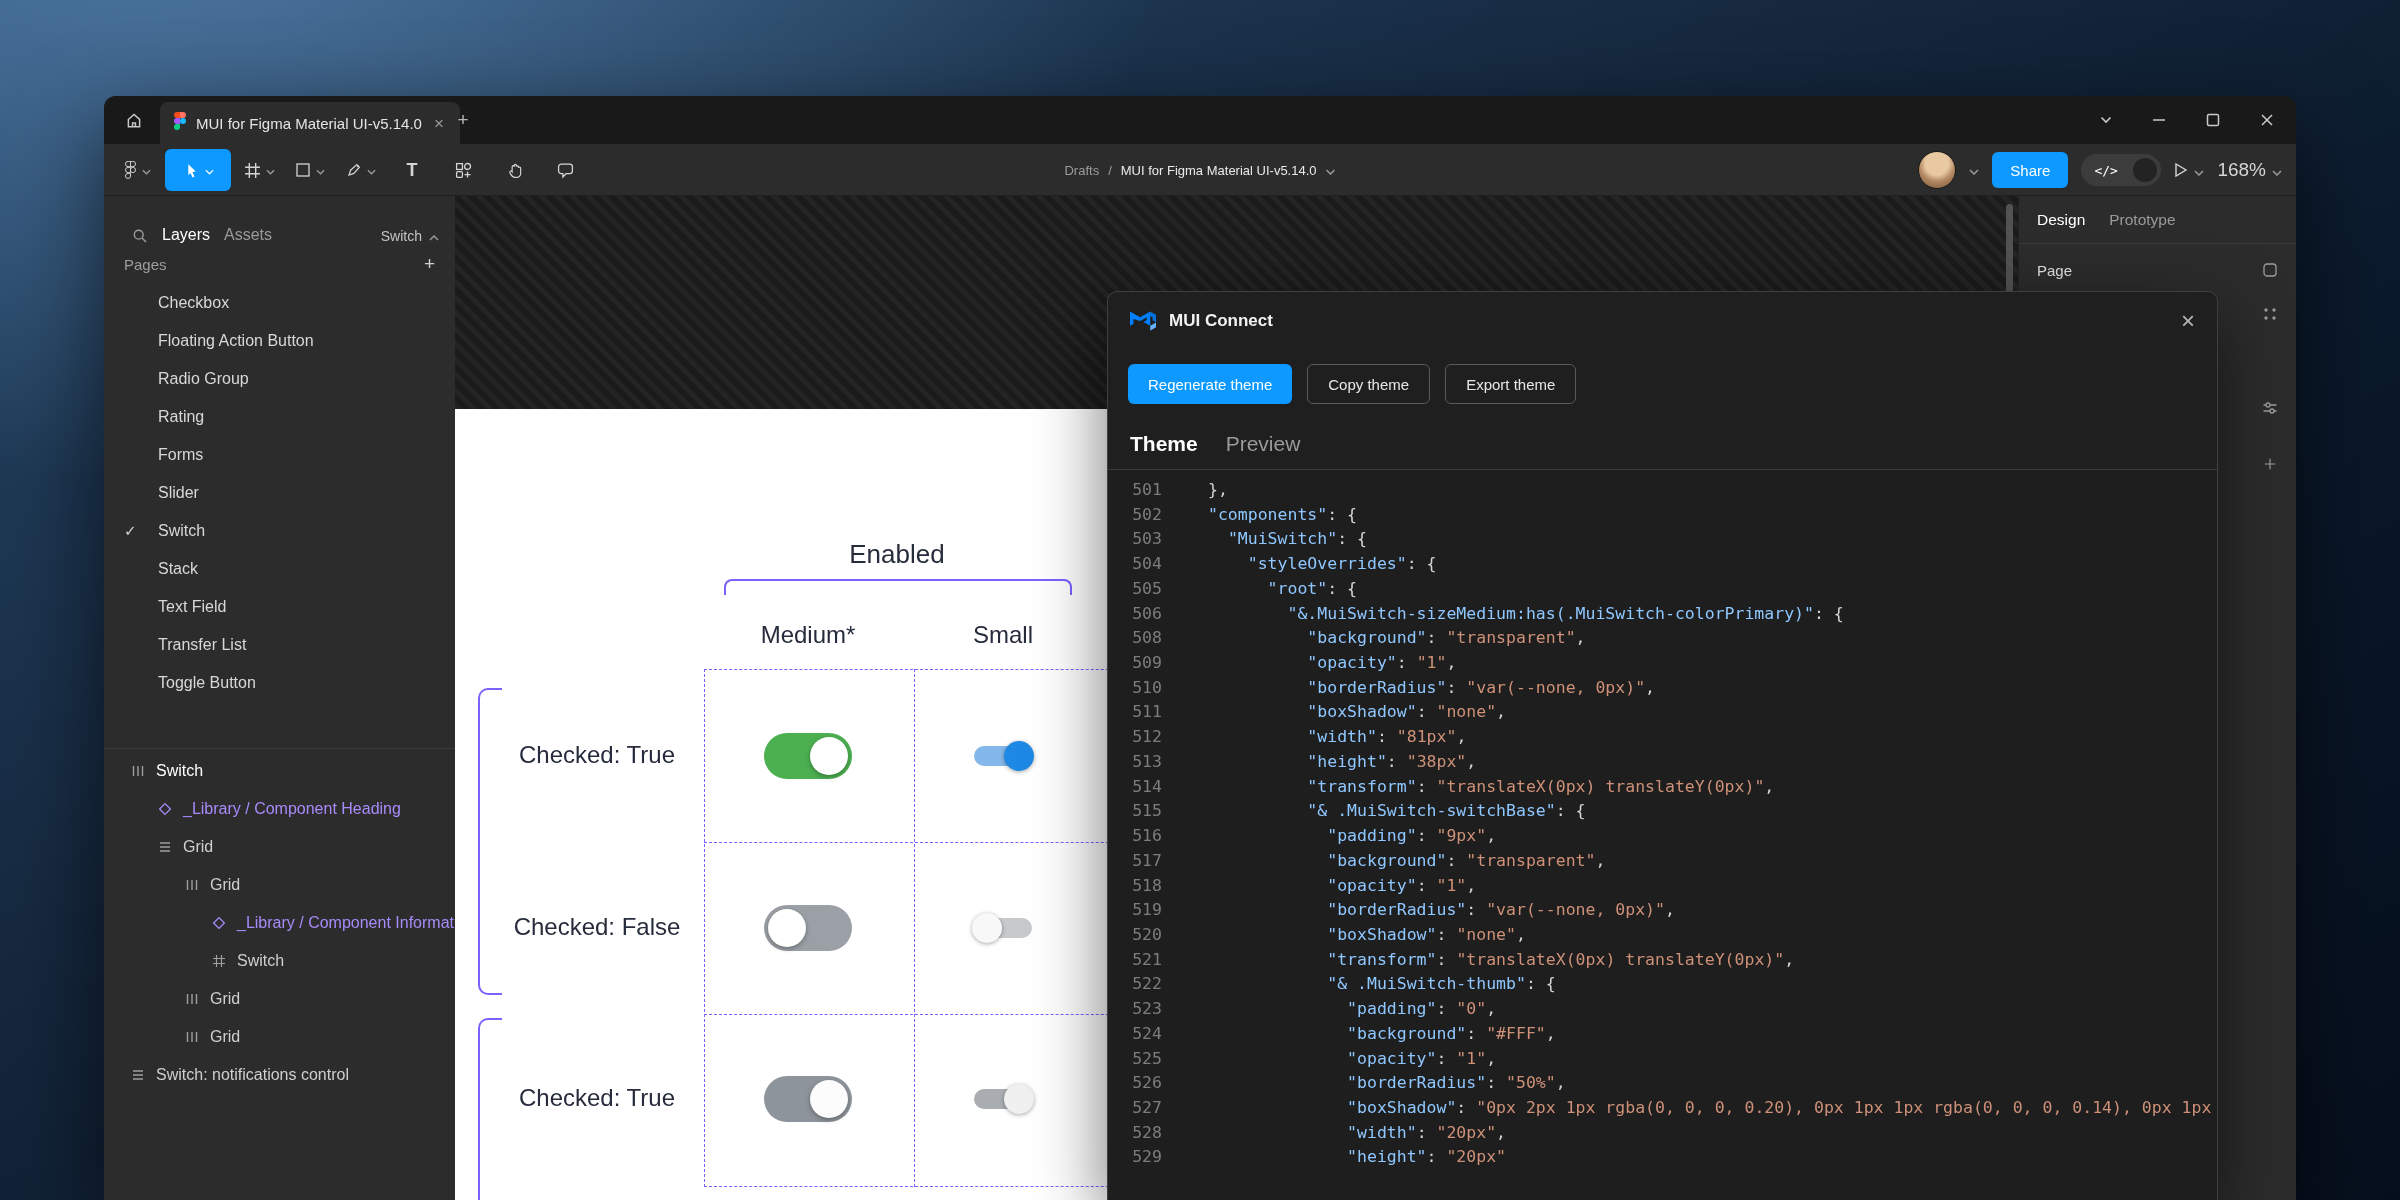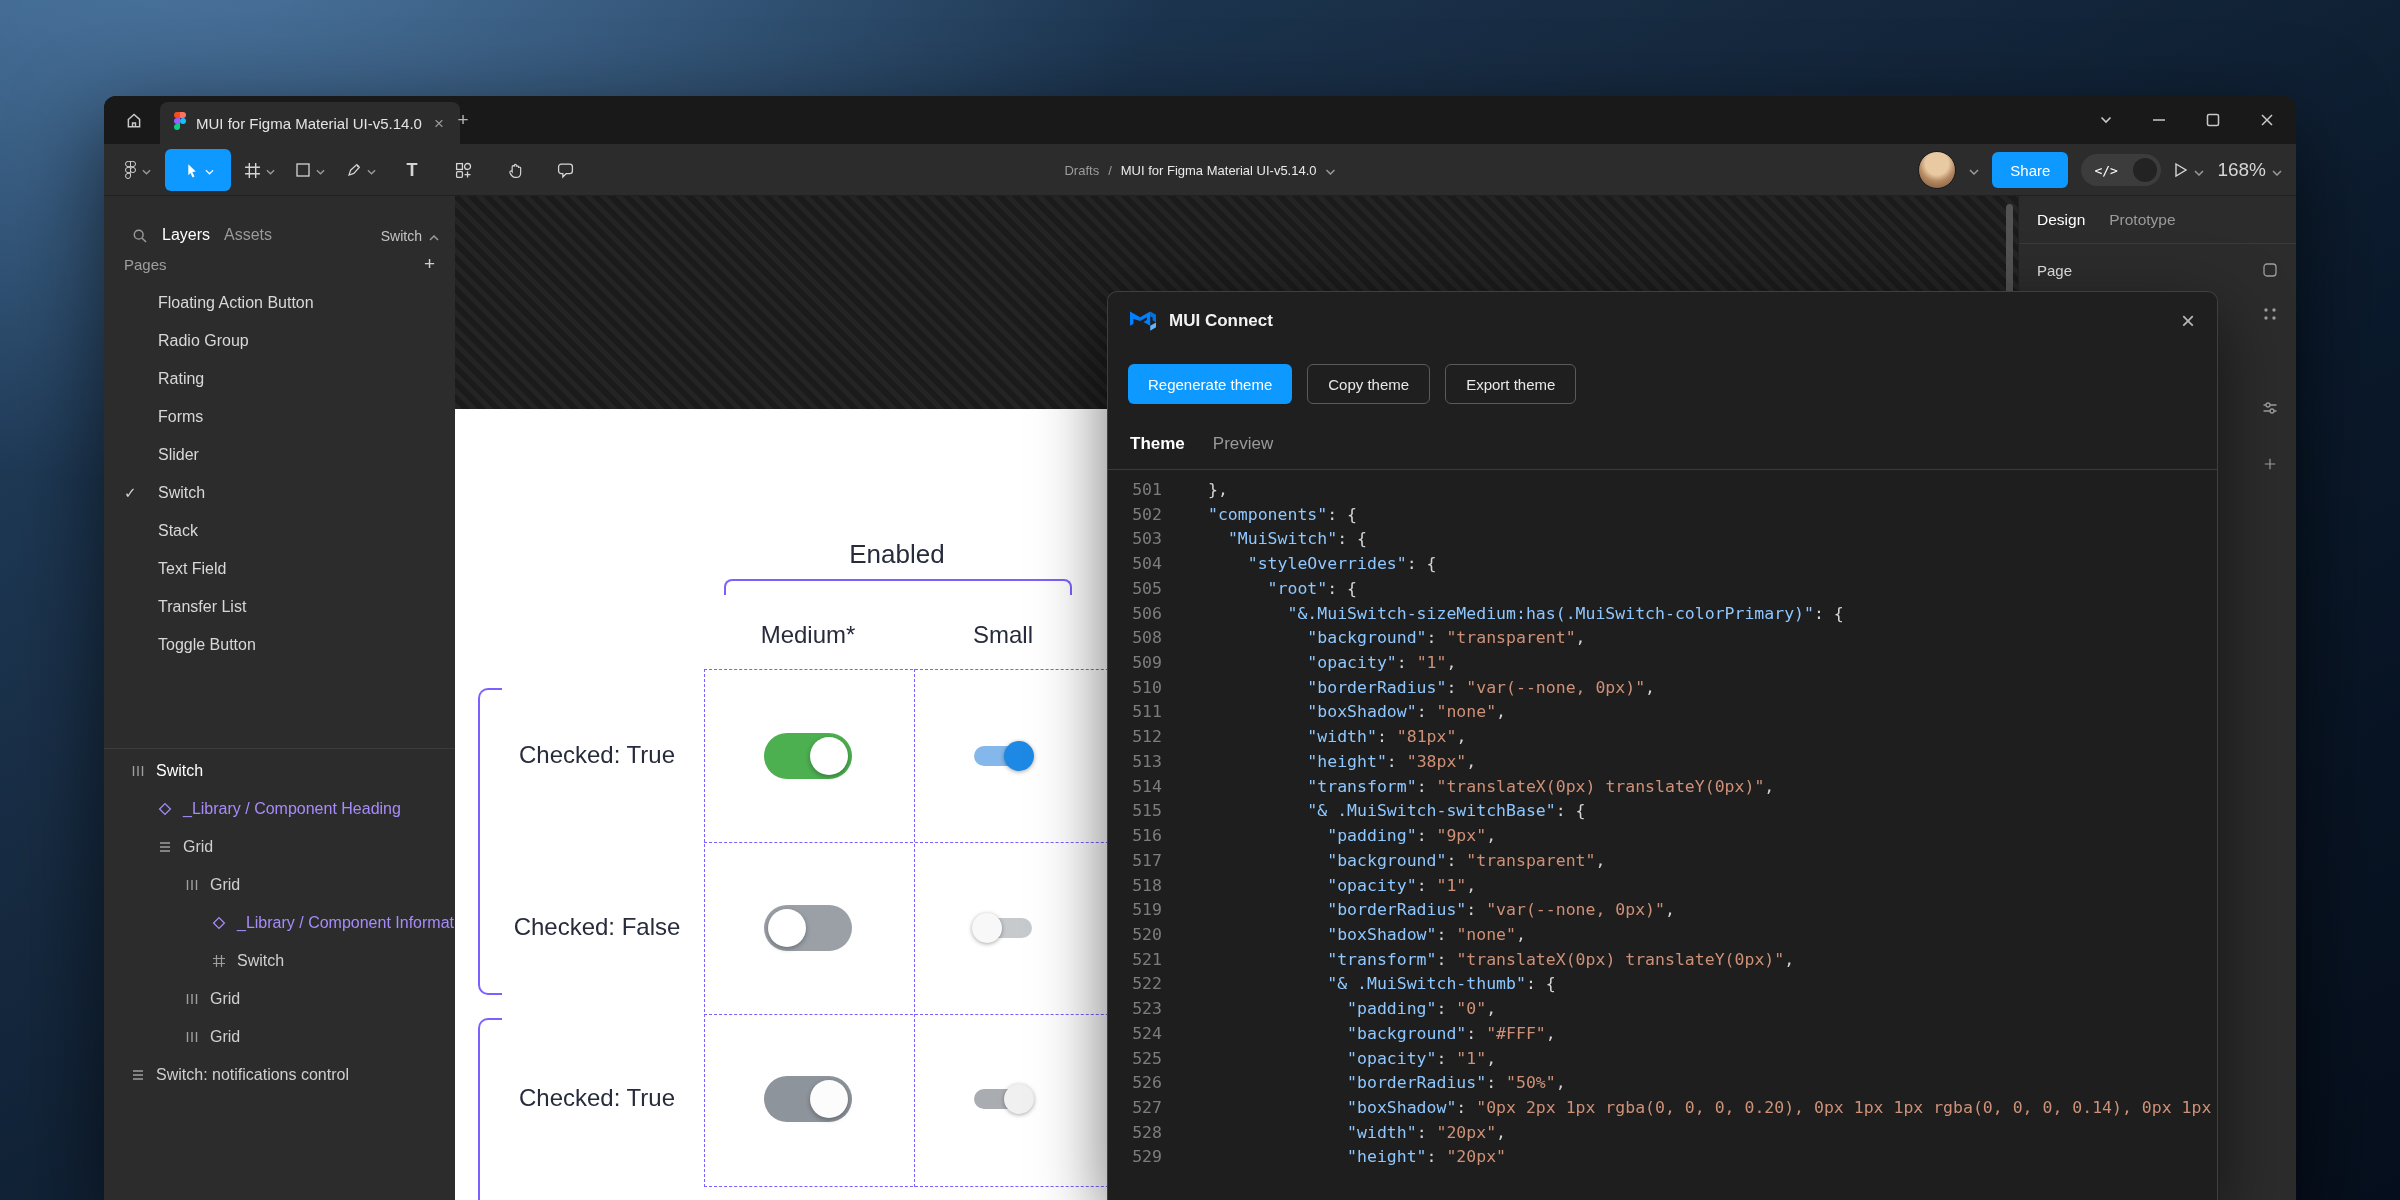--- a/index.html
+++ b/index.html
@@ -121,21 +121,21 @@
     border:1px solid #3f3f3f; border-bottom:none; border-radius:10px 10px 0 0; box-shadow:0 24px 70px rgba(0,0,0,.55); z-index:40; }
   .dlg-head { position:absolute; left:0; right:0; top:0; height:58px; display:flex; align-items:center; gap:13px; padding:0 22px; }
   .dlg-title { font-size:17px; font-weight:bold; color:#f2f2f2; flex:1; }
   .dlg-close { color:#b5b5b5; font-size:24px; line-height:1; }
   .dlg-actions { position:absolute; left:0; right:0; top:58px; height:68px; display:flex; align-items:center; gap:15px; padding:0 20px; }
   .dlg-btn { height:40px; padding:0 20px; border-radius:6px; font-size:15px; font-family:inherit; }
   .dlg-btn.primary { background:var(--figblue); color:#fff; border:none; }
   .dlg-btn.ghost { background:transparent; color:#e8e8e8; border:1px solid #5a5a5a; }
   .dlg-tabs { position:absolute; left:0; right:0; top:126px; height:52px; display:flex; align-items:center; gap:28px; padding:0 22px;
     border-bottom:1px solid #3a3a3a; }
-  .dlg-tab { font-size:17px; color:#9a9a9a; }
+  .dlg-tab { font-size:21px; color:#9a9a9a; }
   .dlg-tab.active { color:#ffffff; font-weight:bold; }
   .dlg-code { position:absolute; left:0; right:0; top:178px; bottom:0; overflow:hidden; padding-top:8px; background:#1e1e1e; }
   .code-line { display:flex; height:24.72px; font-family:"DejaVu Sans Mono",monospace; font-size:16.5px; line-height:24.72px; white-space:pre; }
   .code-line .ln { width:36px; margin-left:18px; text-align:right; color:#7d7d7d; flex:none; }
   .code-line .ct { margin-left:46px; color:#d4d4d4; }
   .tk-k { color:#8fc7ff; }
   .tk-s { color:#ce9178; }
 </style>
 </head>
 <body>
@@ -305,20 +305,24 @@
           <span class="chv"><svg width="10" height="6" viewBox="0 0 10 6">
                 <path d="M1 5l4-4 4 4" stroke="#9a9a9a" stroke-width="1.5" fill="none"></path>
               </svg></span>
         </span>
       </div>
       <div class="lp-pages-head">
         <span class="lp-pages-title">Pages</span>
         <span class="lp-plus">+</span>
       </div>
       <div class="pages-list">
+          <div class="page-row">
+            <span class="pcheck"></span>
+            <span class="plabel">Checkbox</span>
+          </div>
           <div class="page-row">
             <span class="pcheck"></span>
             <span class="plabel">Floating Action Button</span>
           </div>
           <div class="page-row">
             <span class="pcheck"></span>
             <span class="plabel">Radio Group</span>
           </div>
           <div class="page-row">
             <span class="pcheck"></span>

